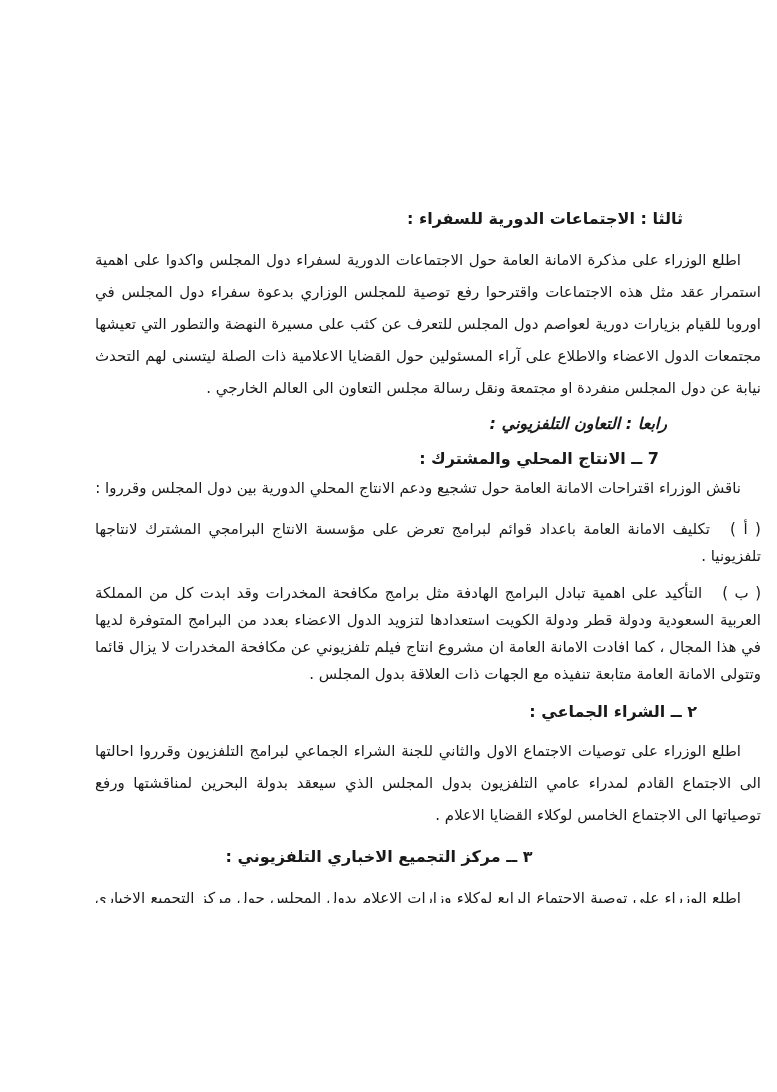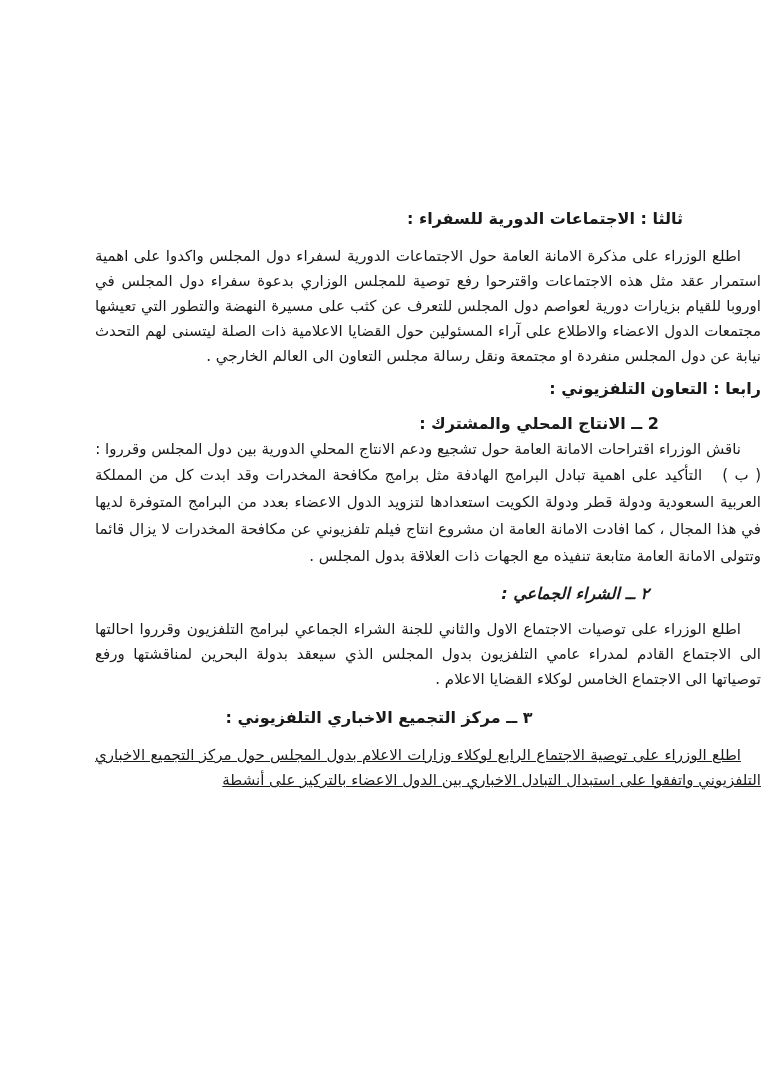--- a/index.html
+++ b/index.html
@@ -20,43 +20,43 @@
   .content {
     padding: 205px 16px 0 95px; 
   }
   .sec-heading {
     font-size: 16px;
     font-weight: bold;
     line-height: 27px;
     margin: 0;
   }
   .h-third  { margin-right: 78px;  }
-  .h-fourth {  margin-top: 6px; }
+  .h-fourth { margin-right: 94px;  margin-top: 6px; font-style: italic; }
   .h-num1   { margin-right: 102px; margin-top: 8px; }
-  .h-num2   { margin-right: 112px; margin-top: 10px; font-style: italic; }
+  .h-num2   { margin-right: 64px; margin-top: 10px; }
   .h-num3   { margin-right: 98px;  margin-top: 12px; text-align: center; }
   .para {
     font-size: 15px;
-    line-height: 25px;
+    line-height: 32px;
     text-align: justify;
     margin: 0;
   }
   .p-indent { text-indent: 20px; }
   .p1 { margin-top: 12px; }
   .p2 { margin-top: 0; }
   .p3 { margin-top: 10px; }
   .p4 { margin-top: 12px; text-decoration: underline; }
   .item {
     font-size: 15px;
     line-height: 27px;
     text-align: justify;
     margin: 0;
   }
   .item-a { margin-top: 12px; }
-  .item-b { }
+  .item-b { margin-top: 10px; }
   .item .marker {
     margin-left: 20px; 
     white-space: nowrap;
   }
   .page-number {
     position: absolute;
     top: 1018px;
     left: 0;
     right: 0;
     text-align: center;
@@ -70,24 +70,27 @@
 
 <div class="page">
   <div class="content">
 
     <h2 class="sec-heading h-third">ثالثا : الاجتماعات الدورية للسفراء :</h2>
 
     <p class="para p-indent p1">اطلع الوزراء على مذكرة الامانة العامة حول الاجتماعات الدورية لسفراء دول المجلس واكدوا على اهمية استمرار عقد مثل هذه الاجتماعات واقترحوا رفع توصية للمجلس الوزاري بدعوة سفراء دول المجلس في اوروبا للقيام بزيارات دورية لعواصم دول المجلس للتعرف عن كثب على مسيرة النهضة والتطور التي تعيشها مجتمعات الدول الاعضاء والاطلاع على آراء المسئولين حول القضايا الاعلامية ذات الصلة ليتسنى لهم التحدث نيابة عن دول المجلس منفردة او مجتمعة ونقل رسالة مجلس التعاون الى العالم الخارجي .</p>
 
     <h2 class="sec-heading h-fourth">رابعا : التعاون التلفزيوني :</h2>
 
-    <h3 class="sec-heading h-num1">2 ــ الانتاج المحلي والمشترك :</h3>
+    <h3 class="sec-heading h-num1">7 ــ الانتاج المحلي والمشترك :</h3>
 
     <p class="para p-indent p2">ناقش الوزراء اقتراحات الامانة العامة حول تشجيع ودعم الانتاج المحلي الدورية بين دول المجلس وقرروا :</p>
 
+    <p class="item item-a">
+      <span class="marker">( أ )</span><span>تكليف الامانة العامة باعداد قوائم لبرامج تعرض على مؤسسة الانتاج البرامجي المشترك لانتاجها تلفزيونيا .</span>
+    </p>
 
     <p class="item item-b">
       <span class="marker">( ب )</span><span>التأكيد على اهمية تبادل البرامج الهادفة مثل برامج مكافحة المخدرات وقد ابدت كل من المملكة العربية السعودية ودولة قطر ودولة الكويت استعدادها لتزويد الدول الاعضاء بعدد من البرامج المتوفرة لديها في هذا المجال ، كما افادت الامانة العامة ان مشروع انتاج فيلم تلفزيوني عن مكافحة المخدرات لا يزال قائما وتتولى الامانة العامة متابعة تنفيذه مع الجهات ذات العلاقة بدول المجلس .</span>
     </p>
 
     <h3 class="sec-heading h-num2">٢ ــ الشراء الجماعي :</h3>
 
     <p class="para p-indent p3">اطلع الوزراء على توصيات الاجتماع الاول والثاني للجنة الشراء الجماعي لبرامج التلفزيون وقرروا احالتها الى الاجتماع القادم لمدراء عامي التلفزيون بدول المجلس الذي سيعقد بدولة البحرين لمناقشتها ورفع توصياتها الى الاجتماع الخامس لوكلاء القضايا الاعلام .</p>
 
     <h3 class="sec-heading h-num3">٣ ــ مركز التجميع الاخباري التلفزيوني :</h3>

